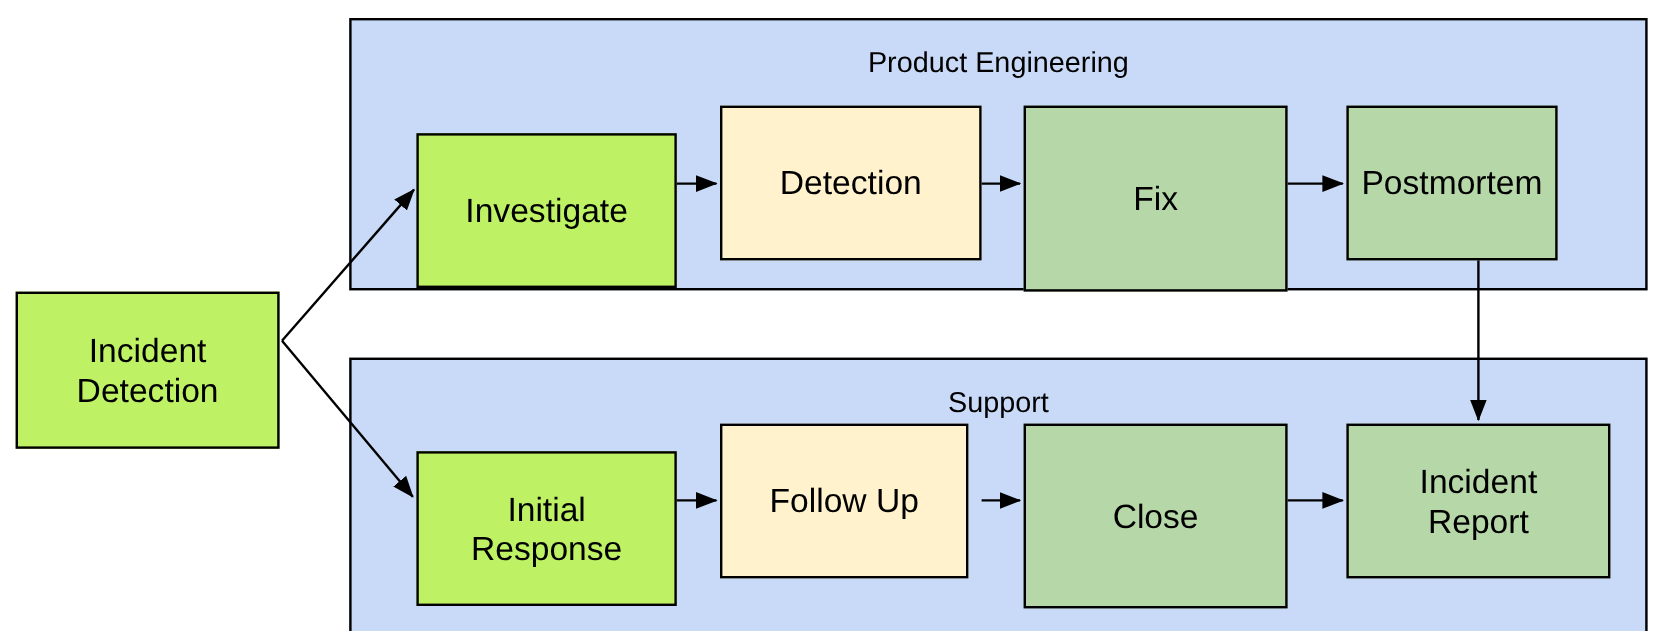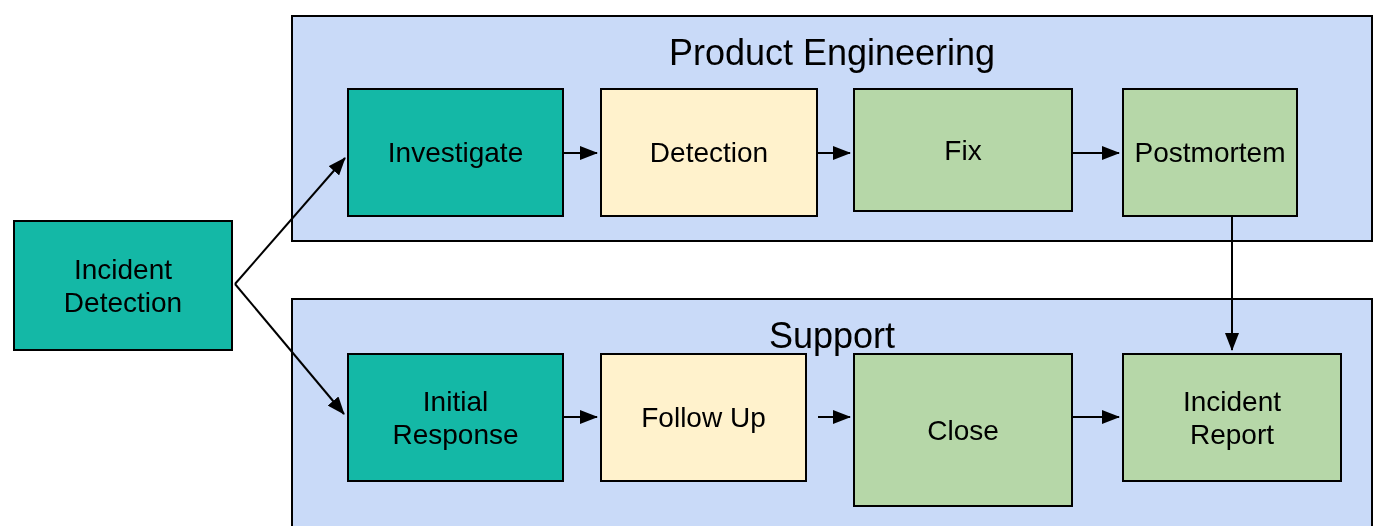--- a/index.html
+++ b/index.html
@@ -17,36 +17,36 @@
     background: #C9DAF8;
     border: 2px solid #000000;
     box-sizing: border-box;
   }
   .lane-title {
     position: absolute;
     top: 19px;
     left: 0;
     width: 100%;
     text-align: center;
-    font-size: 36px;
+    font-size: 24px;
     line-height: 34px;
   }
   .node {
     position: absolute;
     border: 2px solid #000000;
     box-sizing: border-box;
     display: flex;
     align-items: center;
     justify-content: center;
     text-align: center;
     font-size: 28px;
     line-height: 33px;
     white-space: pre-line;
   }
-  .node[data-fill="red"]    { background: #14b8a6; }
+  .node[data-fill="red"]    { background: #bef264; margin-top: 23px; }
   .node[data-fill="yellow"] { background: #FFF2CC; }
   .node[data-fill="green"]  { background: #B6D7A8; }
   svg.arrows {
     position: absolute;
     left: 0; top: 0;
     width: 1386px; height: 526px;
     pointer-events: none;
   }
   svg.arrows path.flow {
     stroke: #000000;
@@ -67,21 +67,21 @@
     <div class="lane-title">Support</div>
   </div>
 
   <div class="node" style="left:13px; top:220px; width:220px; height:131px;" data-fill="red">Incident
 Detection</div>
 
   <div class="node" style="left:347px; top:88px; width:217px; height:129px;" data-fill="red">Investigate</div>
 
   <div class="node" style="left:600px; top:88px; width:218px; height:129px;" data-fill="yellow">Detection</div>
 
-  <div class="node" style="left:853px; top:88px; width:220px; height:124px;" data-fill="green">Fix</div>
+  <div class="node" style="left:853px; top:88px; width:220px; height:155px;" data-fill="green">Fix</div>
 
   <div class="node" style="left:1122px; top:88px; width:176px; height:129px;" data-fill="green">Postmortem</div>
 
   <div class="node" style="left:347px; top:353px; width:217px; height:129px;" data-fill="red">Initial
 Response</div>
 
   <div class="node" style="left:600px; top:353px; width:207px; height:129px;" data-fill="yellow">Follow Up</div>
 
   <div class="node" style="left:853px; top:353px; width:220px; height:154px;" data-fill="green">Close</div>
 

